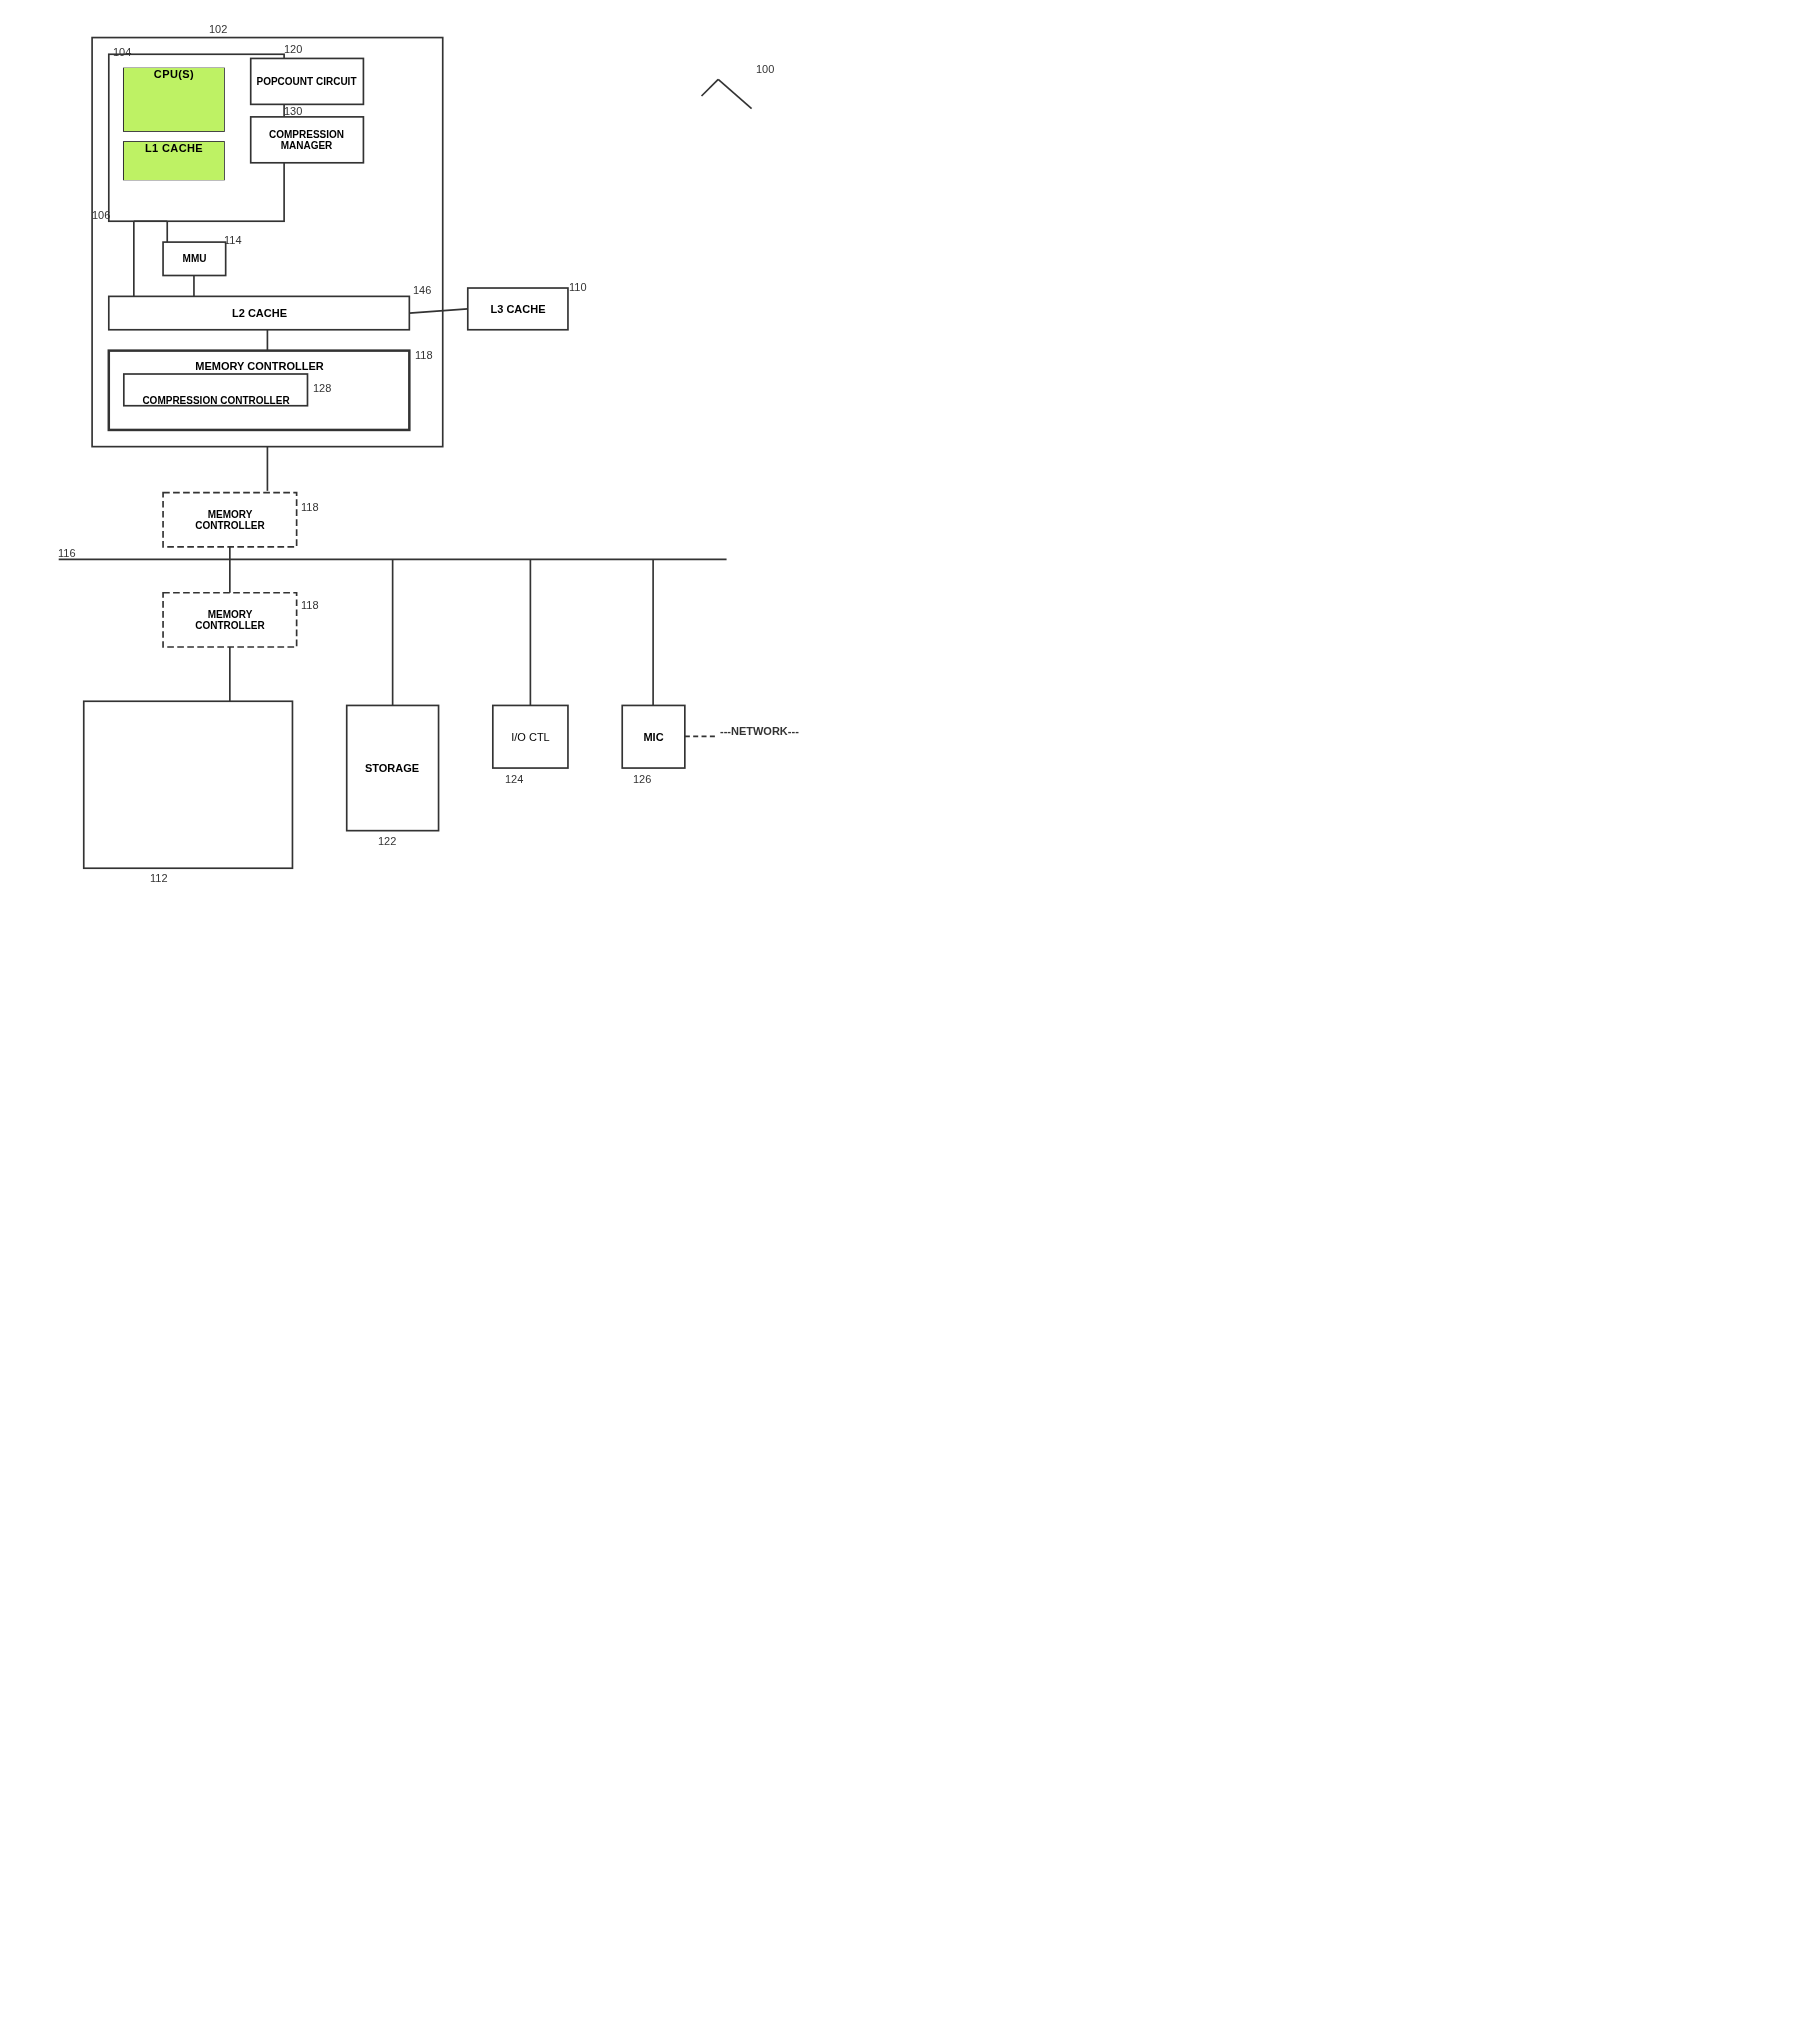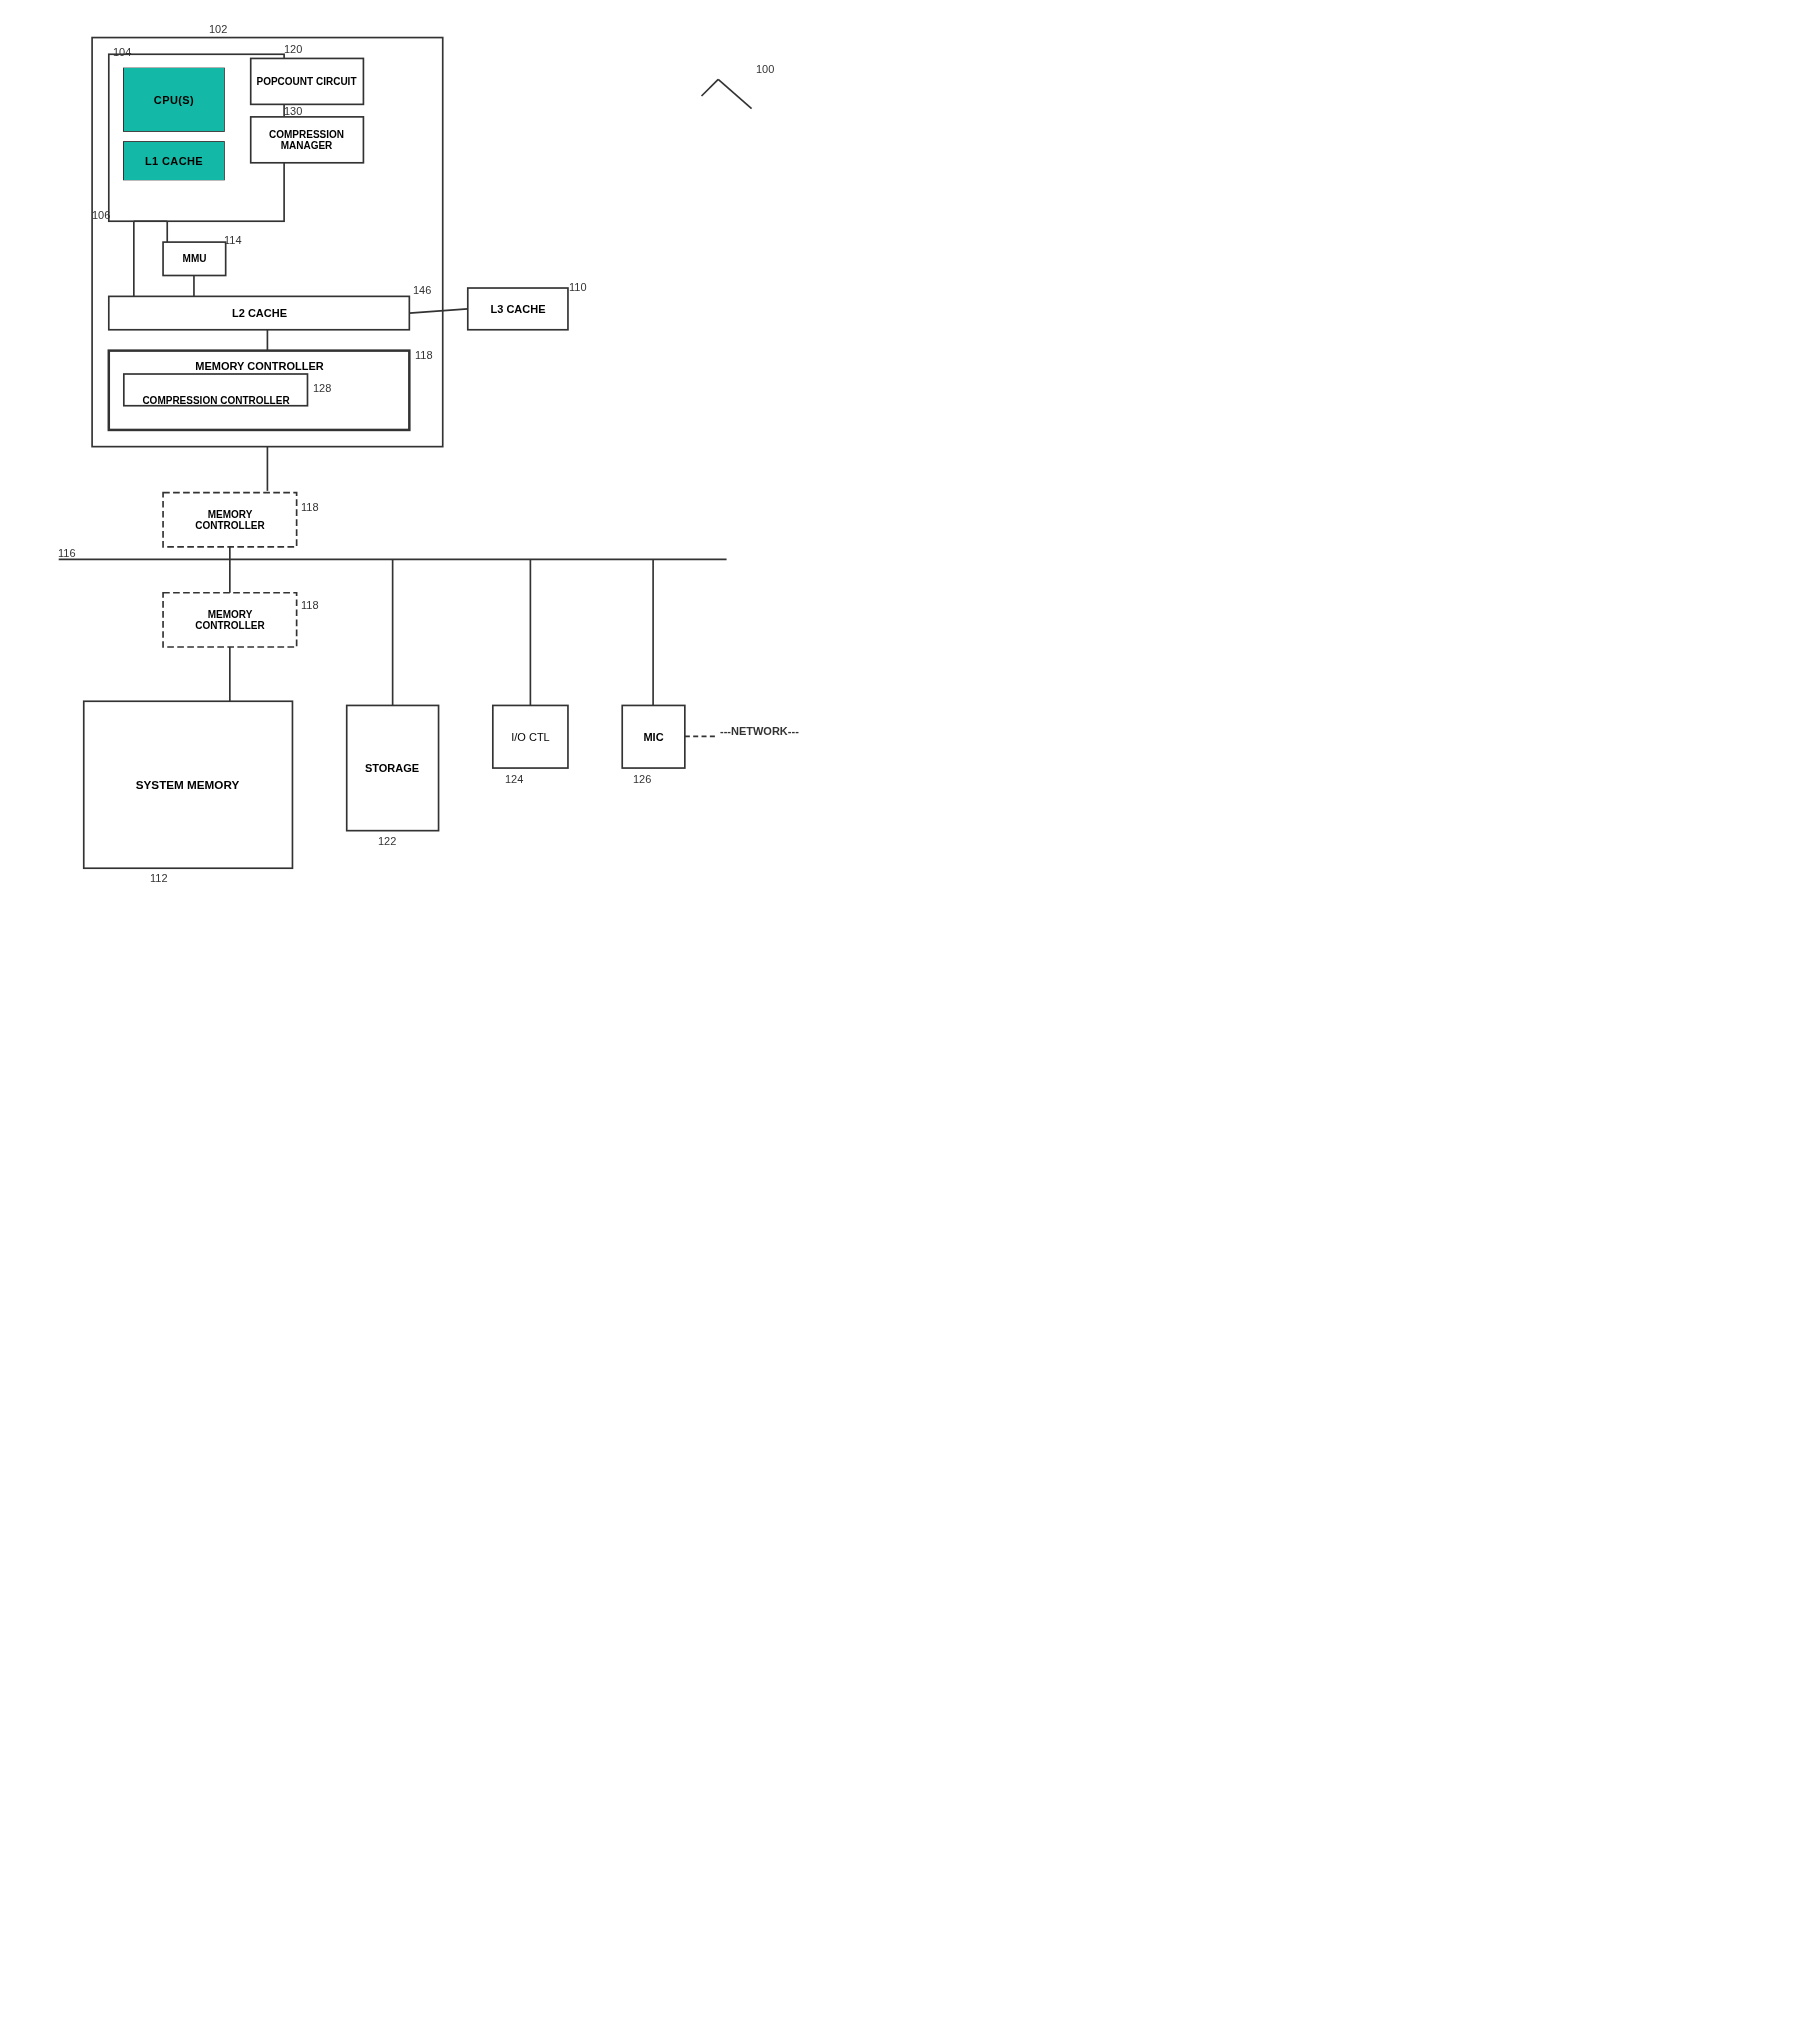--- a/index.html
+++ b/index.html
@@ -13,23 +13,22 @@
     }
     .diagram-container {
       position: relative;
       width: 908px;
       height: 1016px;
       background: #fff;
     }
     .box {
       position: absolute;
       border: 1.7px solid #333;
-      background: #14b8a6;
+      background: #bef264;
       display: flex;
-      align-items: center;
       justify-content: center;
       text-align: center;
       font-size: 11px;
       font-weight: bold;
       letter-spacing: 0.4px;
     }
     .ref-num {
       position: absolute;
       font-size: 11px;
       color: #333;
@@ -157,24 +156,20 @@
   </div>
 
   <div style="position:absolute;left:163px;top:493px;width:134px;height:54px;display:flex;align-items:center;justify-content:center;text-align:center;font-size:10px;font-weight:bold;font-family:Arial;">
     <span>MEMORY<br>CONTROLLER</span>
   </div>
 
   <div style="position:absolute;left:163px;top:593px;width:134px;height:54px;display:flex;align-items:center;justify-content:center;text-align:center;font-size:10px;font-weight:bold;font-family:Arial;">
     <span>MEMORY<br>CONTROLLER</span>
   </div>
 
-  <div style="position:absolute;left:83px;top:701px;width:209px;height:167px;display:flex;align-items:center;justify-content:center;text-align:center;font-size:11.7px;font-weight:bold;font-family:Arial;">
-    <span>SYSTEM
-MEMORY</span>
-  </div>
 
   <div style="position:absolute;left:346px;top:705px;width:92px;height:125px;display:flex;align-items:center;justify-content:center;text-align:center;font-size:11px;font-weight:bold;font-family:Arial;">
     <span>STORAGE</span>
   </div>
 
   <div style="position:absolute;left:493px;top:705px;width:75px;height:63px;display:flex;align-items:center;justify-content:center;text-align:center;font-size:11px;font-weight:normal;font-family:Arial;">
     <span>I/O CTL</span>
   </div>
 
   <div style="position:absolute;left:622px;top:705px;width:63px;height:63px;display:flex;align-items:center;justify-content:center;text-align:center;font-size:11px;font-weight:bold;font-family:Arial;">

